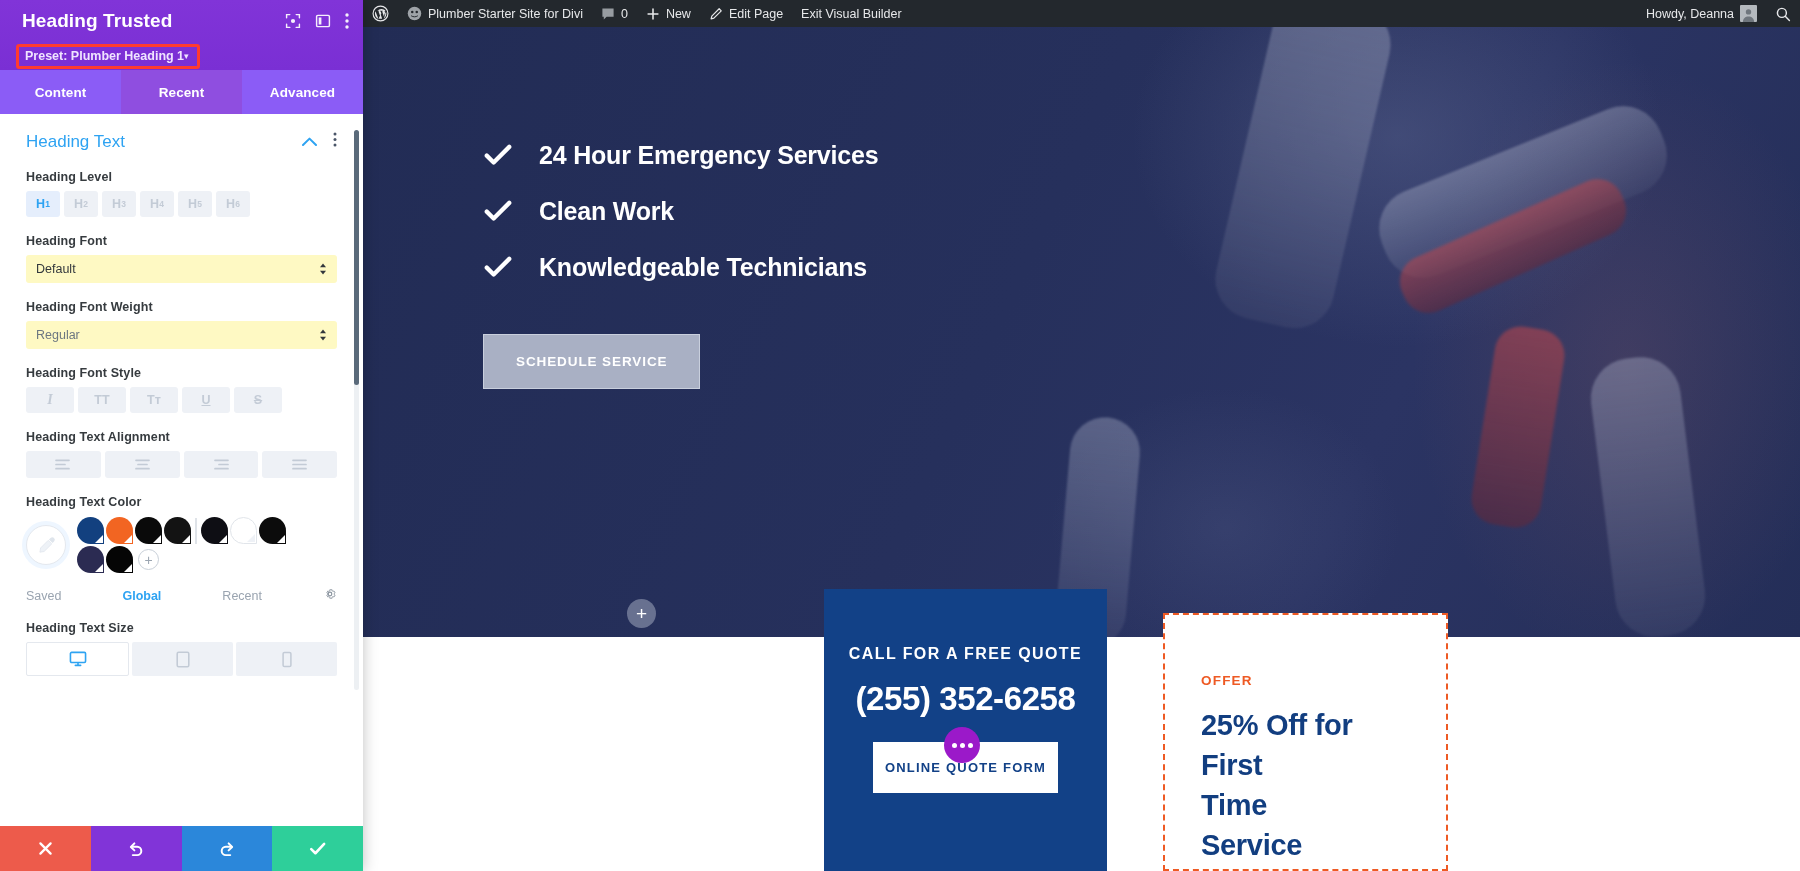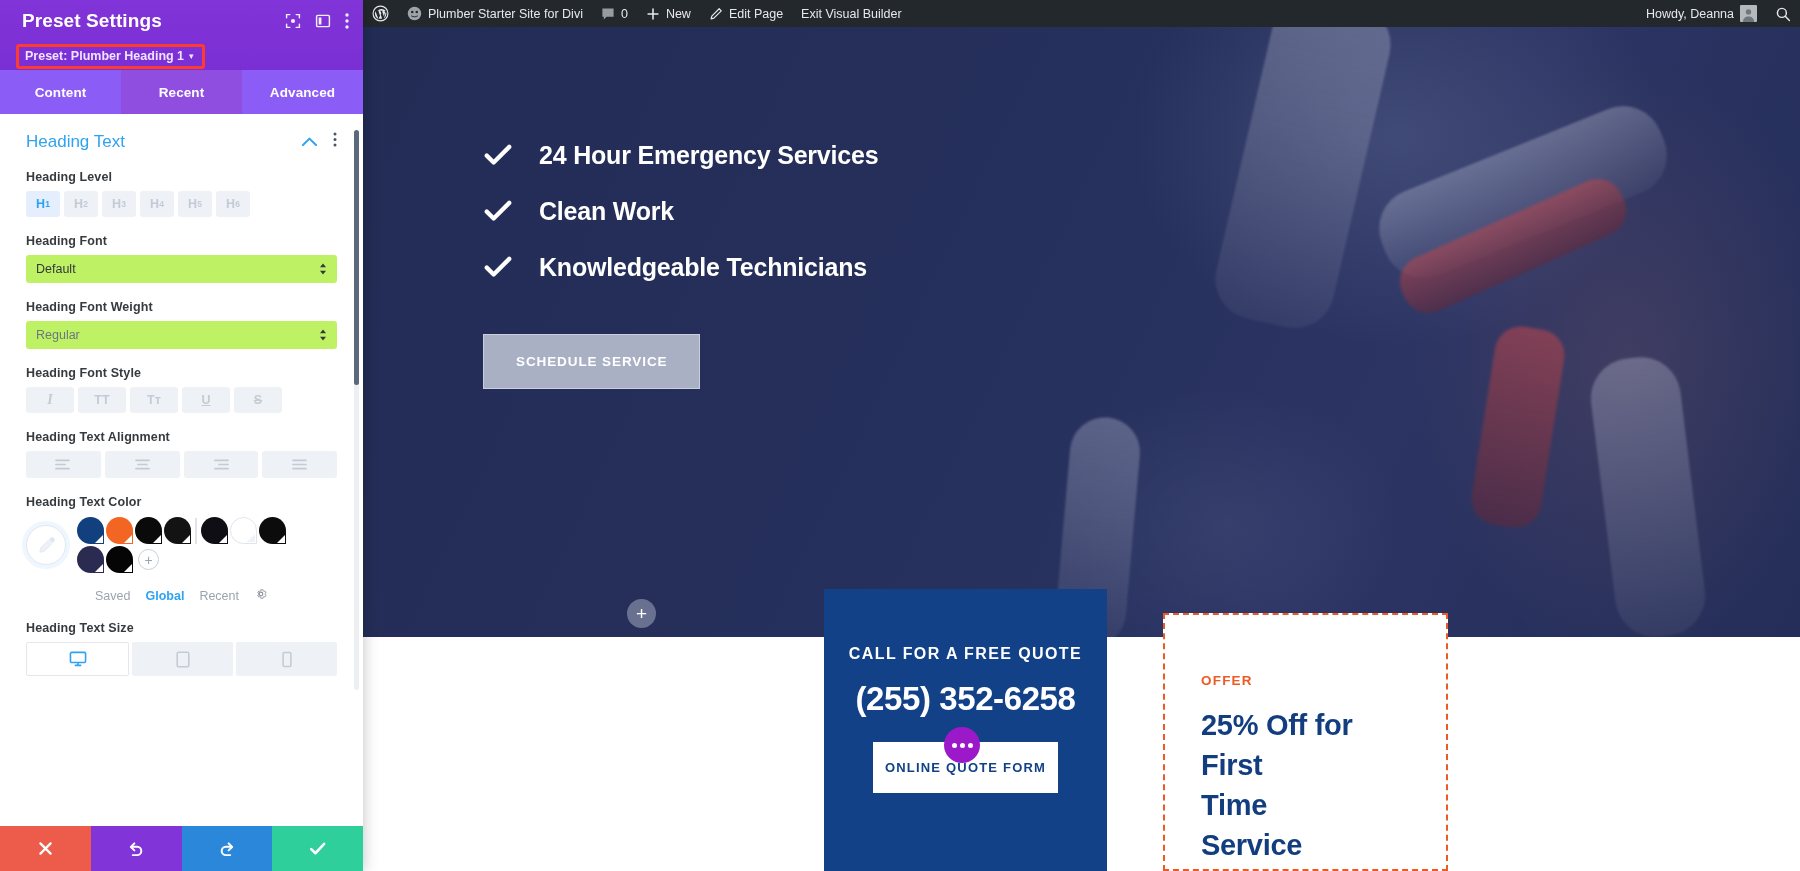--- a/index.html
+++ b/index.html
@@ -51,21 +51,21 @@
     color: #fff; font-size: 19px; font-weight: bold; letter-spacing: .1px;
     line-height: 22px; flex: 1;
   }
   .head-icons { display: flex; align-items: center; gap: 14px; padding-top: 3px; }
   .head-icons svg { display: block; opacity: .92; }
   .preset-wrap {
     margin-top: 4px; display: inline-block; position: relative;
   }
   .preset-box {
     border: 3px solid #ff3b30; border-radius: 3px;
-    padding: 2px 8px 3px 6px; display: inline-flex; align-items: center; gap: 5px;
+    padding: 2px 8px 3px 6px; display: inline-flex; align-items: center; 
     position: absolute; left: -6px; top: -2px; white-space: nowrap;
   }
   .preset-text { color: #f0e4ff; font-size: 12.5px; font-weight: bold; }
   .preset-caret { color: #f0e4ff; font-size: 9px; line-height: 1; }
 
   .panel-tabs { display: flex; background: #8b5cf6; height: 44px; }
   .panel-tab {
     flex: 1; display: flex; align-items: center; justify-content: center;
     color: #fff; font-size: 13.5px; font-weight: bold; letter-spacing: .1px;
   }
@@ -94,21 +94,21 @@
     color: #c3cbd6; font-size: 12.5px; font-weight: bold;
   }
   .opt-btn.small { width: 34px; }
   .opt-btn.active { background: #e5eefc; color: #2ea3f2; }
   .opt-btn sub { font-size: 8.5px; vertical-align: -1px; }
   .opt-btn.style { width: 48px; font-style: normal; }
   .opt-btn.align { flex: 1; height: 27px; }
   .align-ico { display: block; }
 
   .select-box {
-    background: #bef264; border-radius: 3px; height: 28px;
+    background: #fef9c3; border-radius: 3px; height: 28px;
     display: flex; align-items: center; padding: 0 10px;
     font-size: 12.5px; color: #6c7781; position: relative;
   }
   .select-box.dark { color: #32373c; }
   .select-arrows {
     position: absolute; right: 10px; top: 50%; transform: translateY(-50%);
     display: flex; flex-direction: column; gap: 1px; color: #32373c;
   }
 
   
@@ -132,21 +132,21 @@
     border-left: 8px solid transparent; border-bottom: 8px solid #fff;
   }
   .sw.white::after { border-bottom-color: #eef1f6; }
   .sw-divider { width: 2px; height: 26px; background: #dfe3e8; margin: 0 1px; }
   .sw-add {
     width: 21px; height: 21px; border-radius: 50%;
     border: 1px solid #c8cfd8; color: #9aa4b0;
     display: flex; align-items: center; justify-content: center; font-size: 14px;
   }
   .palette-tabs {
-    display: flex; align-items: center; justify-content: center;
+    display: flex; align-items: center; justify-content: space-between;
     gap: 15px; margin-top: 13px; font-size: 12.5px;
   }
   .pal-tab { color: #9aa4b0; }
   .pal-tab.active { color: #2ea3f2; font-weight: bold; }
   .pal-gear { color: #8a949f; }
 
   .device-row { display: flex; margin-top: 7px; gap: 3px; }
   .device-btn {
     flex: 1; height: 34px; background: #eef1f6; border-radius: 2px;
     display: flex; align-items: center; justify-content: center; color: #c3cbd6;
@@ -379,21 +379,21 @@
         <circle cx="8.6" cy="8.6" r="5.6" fill="none" stroke="#e7e8ea" stroke-width="1.8"></circle>
         <path d="M12.8 12.8L18 18" stroke="#e7e8ea" stroke-width="1.8" stroke-linecap="round"></path>
       </svg>
     </div>
   </div>
 
   <div class="divi-panel">
 
     <div class="panel-head">
       <div class="panel-head-row">
-        <div class="panel-title">Preset Settings</div>
+        <div class="panel-title">Heading Trusted</div>
         <div class="head-icons">
           <svg width="16" height="16" viewBox="0 0 20 20">
             <path d="M2 6V2h4M18 6V2h-4M2 14v4h4M18 14v4h-4" fill="none" stroke="#ffffff" stroke-width="1.8" stroke-linecap="round"></path>
             <circle cx="10" cy="10" r="2.6" fill="#ffffff"></circle>
           </svg>
           <svg width="16" height="16" viewBox="0 0 20 20">
             <rect x="2" y="3" width="16" height="14" rx="1.5" fill="none" stroke="#ffffff" stroke-width="1.8"></rect>
             <rect x="4.6" y="5.6" width="3.4" height="8.8" fill="#ffffff"></rect>
           </svg>
           <svg width="4" height="16" viewBox="0 0 4 16">

